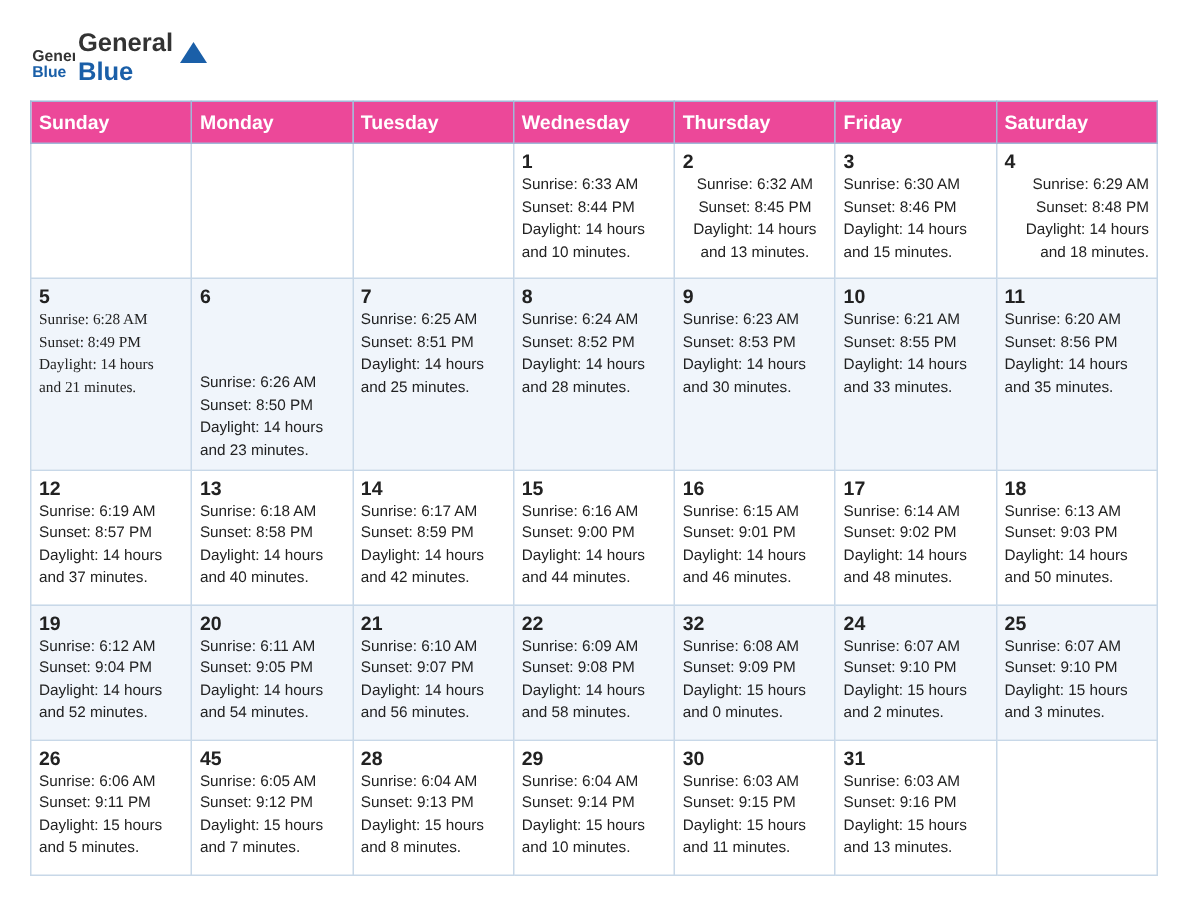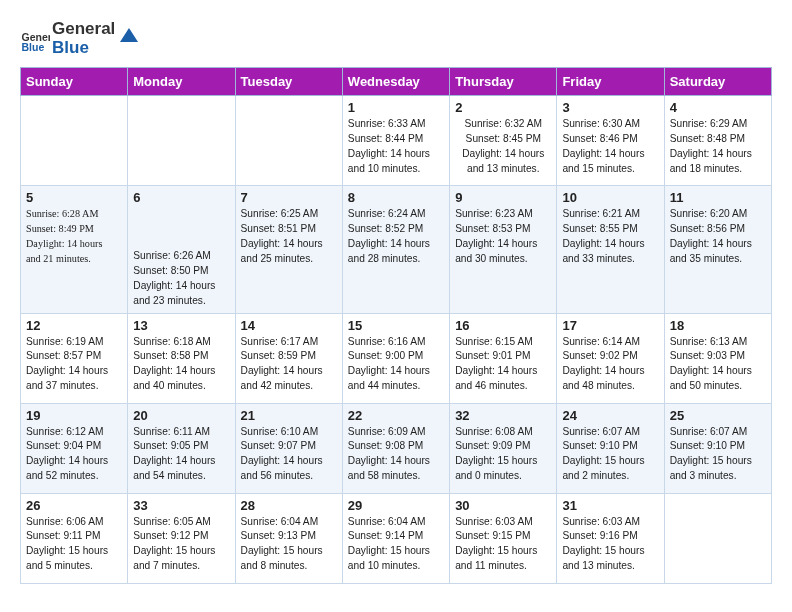--- a/index.html
+++ b/index.html
@@ -36,21 +36,21 @@
     .location-title {
       font-size: 16px;
       color: #333;
     }
     .calendar-table {
       width: 100%;
       border-collapse: collapse;
       table-layout: fixed;
     }
     .calendar-table th {
-      background-color: #a21caf;
+      background-color: #ec4899;
       color: #fff;
       text-align: left;
       padding: 6px 5px;
       font-size: 13px;
       font-weight: bold;
       border: 1px solid #a0b8d8;
     }
     .calendar-table td {
       border: 1px solid #c8d8e8;
       vertical-align: top;
@@ -135,21 +135,21 @@
         </td>
         <td>
           <span class="day-number">3</span>
           <div class="day-info" style="white-space: pre-line;">Sunrise: 6:30 AM
 Sunset: 8:46 PM
 Daylight: 14 hours
 and 15 minutes.</div>
         </td>
         <td>
           <span class="day-number">4</span>
-          <div class="day-info" style="white-space: pre-line;">Sunrise: 6:29 AM
+          <div class="day-info" style="white-space: pre-line; text-align: right;">Sunrise: 6:29 AM
 Sunset: 8:48 PM
 Daylight: 14 hours
 and 18 minutes.</div>
         </td>
       </tr>
       <tr>
         <td>
           <span class="day-number">5</span>
           <div class="day-info" style="white-space: pre-line; font-family: Liberation Serif, serif;">Sunrise: 6:28 AM
 Sunset: 8:49 PM
@@ -303,21 +303,21 @@
       </tr>
       <tr>
         <td>
           <span class="day-number">26</span>
           <div class="day-info" style="white-space: pre-line;">Sunrise: 6:06 AM
 Sunset: 9:11 PM
 Daylight: 15 hours
 and 5 minutes.</div>
         </td>
         <td>
-          <span class="day-number">33</span>
+          <span class="day-number">45</span>
           <div class="day-info" style="white-space: pre-line;">Sunrise: 6:05 AM
 Sunset: 9:12 PM
 Daylight: 15 hours
 and 7 minutes.</div>
         </td>
         <td>
           <span class="day-number">28</span>
           <div class="day-info" style="white-space: pre-line;">Sunrise: 6:04 AM
 Sunset: 9:13 PM
 Daylight: 15 hours

